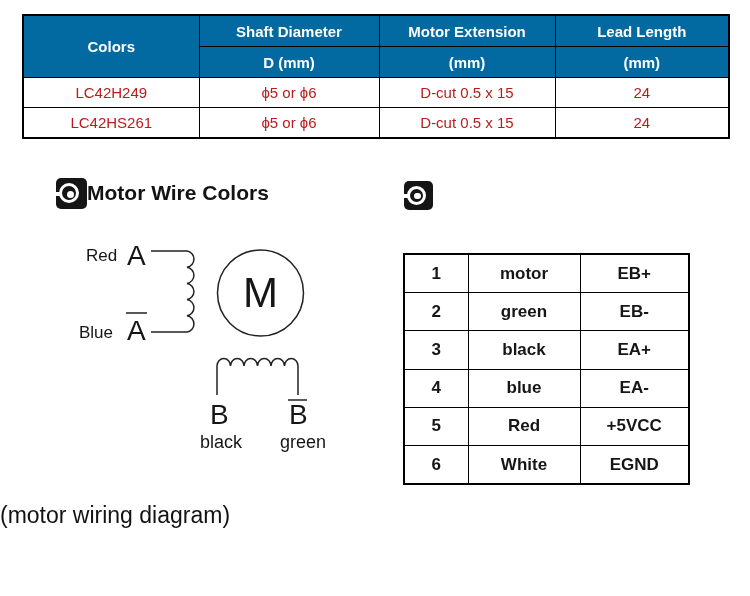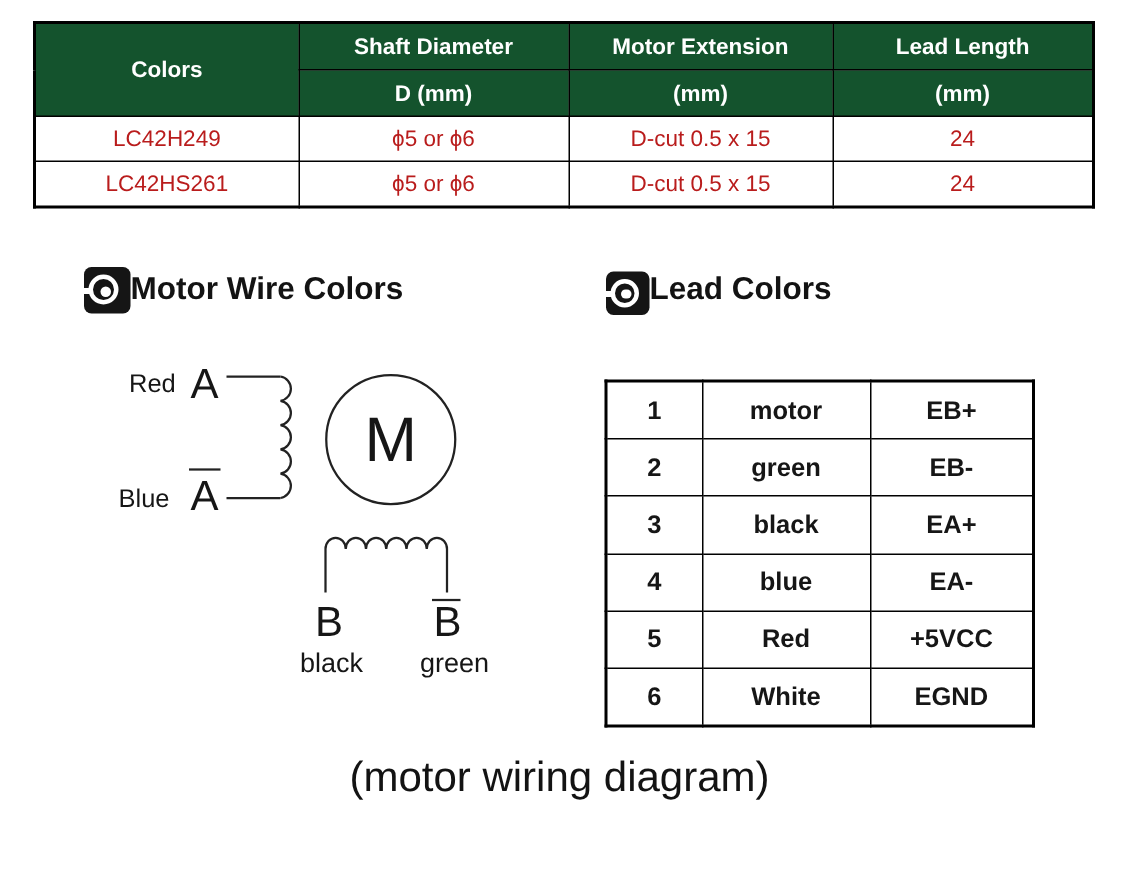--- a/index.html
+++ b/index.html
@@ -11,21 +11,21 @@
   
   .spec-table{
     position:absolute;left:22px;top:14px;width:706px;
     border-collapse:collapse;table-layout:fixed;
   }
   .spec-table td{
     border:1.5px solid #000;text-align:center;vertical-align:middle;
     font-size:15px;padding:0;
   }
   .spec-table tr.hdr td{
-    background:#14532d;color:#ffffff;font-weight:bold;height:30px;
+    background:#0369a1;color:#ffffff;font-weight:bold;height:30px;
   }
   .spec-table tr.data td{height:29px;background:#fff;color:#b91c1c;}
   .spec-table{border:2px solid #000;}
 
   
   .section-head{position:absolute;display:flex;align-items:flex-start;gap:0;}
   .head-text{font-size:21px;font-weight:600;color:#131313;line-height:24px;}
 
   .badge{
     width:31px;height:31px;background:#151515;border-radius:5px;
@@ -53,22 +53,22 @@
     font-size:17px;font-weight:600;color:#161616;height:35.2px;background:#fff;
   }
 
   
   .diagram-svg{position:absolute;left:0;top:0;pointer-events:none;}
   .wire{stroke:#222;stroke-width:1.5;fill:none;}
   .dlabel{fill:#161616;}
 
   
   .caption{
-    position:absolute;left:0;top:502px;width:746px;text-align:center;
-    font-size:28px;color:#131313;
+    position:absolute;left:0;top:502px;width:746px;text-align:left;
+    font-size:23px;color:#131313;
   }
 </style>
 </head>
 <body>
 
 <table class="spec-table">
   <colgroup>
     <col style="width:176px">
       <col style="width:180px">
       <col style="width:176px">
@@ -110,21 +110,20 @@
   <span class="head-text" style="padding-top:3px;">Motor Wire Colors</span>
 </div>
 
 <div class="section-head" style="left:404px;top:181px;">
   <span class="badge" style="width:29px;height:29px;">
     <span class="ring" style="left:3px;top:4.5px;width:13px;height:13px;"></span>
     <span class="dot" style="left:10px;top:11.5px;width:6.5px;height:6.5px;"></span>
     <span class="notch" style="top:13px;"></span>
   </span>
   <span class="head-text">
-    <span style="display:block;">Lead Colors</span>
   </span>
 </div>
 
 <svg class="diagram-svg" width="750" height="596" viewBox="0 0 750 596">
 
   <path class="wire" d="M151 251 H187"></path>
   <path class="wire" d="M151 332 H187"></path>
   <path class="wire" d="M187 251 A8.2 8.2 0 0 1 187 267.2 A8.2 8.2 0 0 1 187 283.4 A8.2 8.2 0 0 1 187 299.6 A8.2 8.2 0 0 1 187 315.8 A8.2 8.2 0 0 1 187 332"></path>
 
   <circle class="wire" cx="260.5" cy="293" r="43"></circle>

